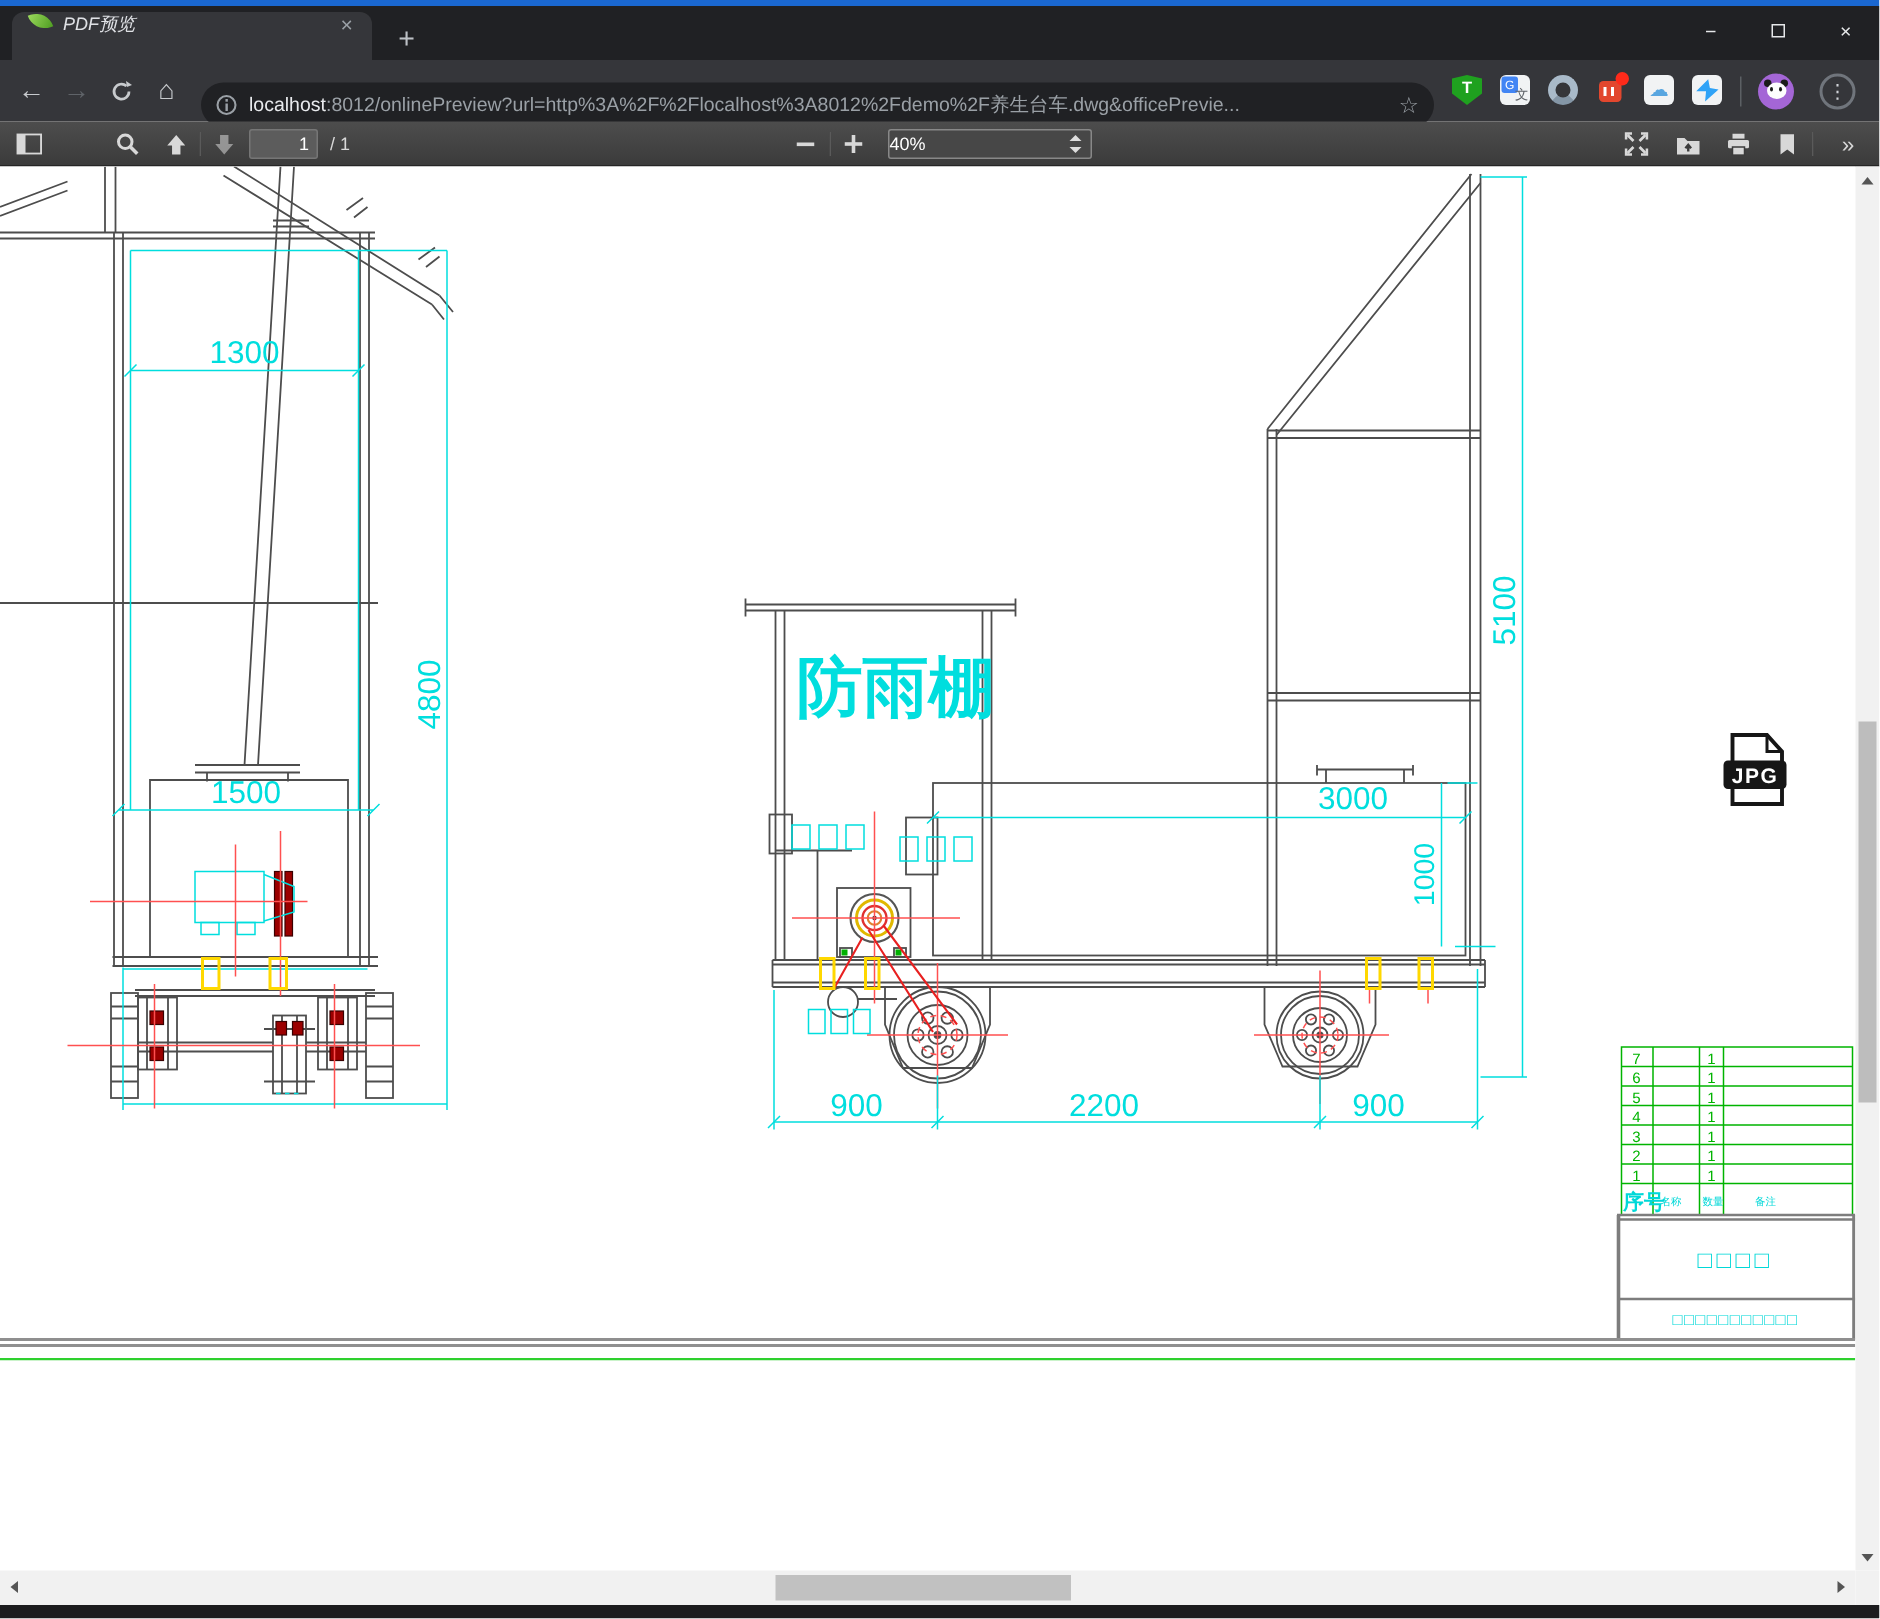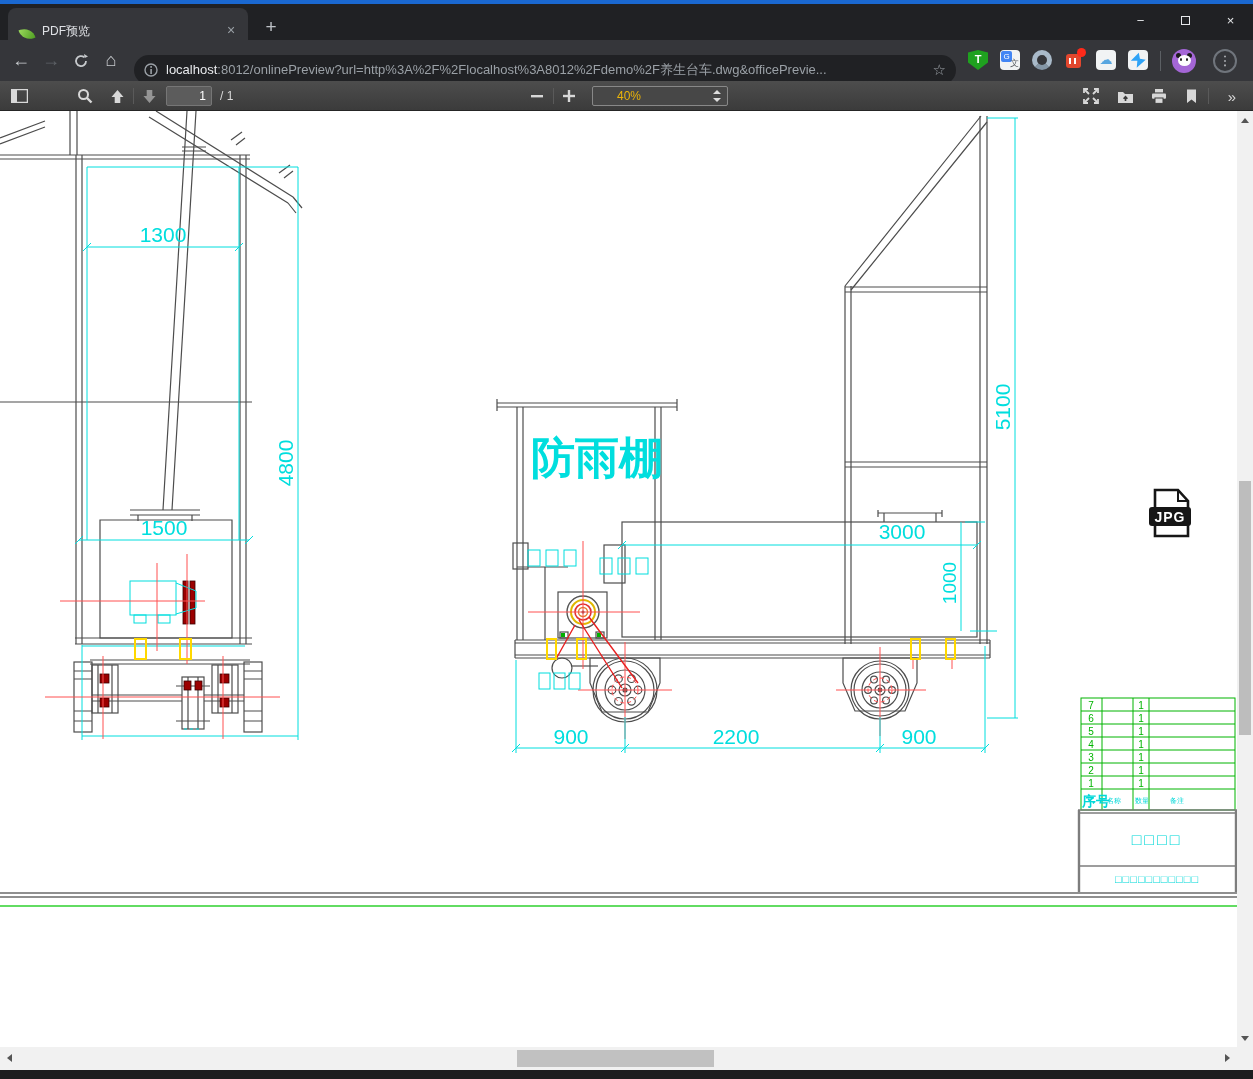--- a/index.html
+++ b/index.html
@@ -5,21 +5,21 @@
 <style>
   * { margin:0; padding:0; box-sizing:border-box; }
   html,body { width:1253px; height:1079px; overflow:hidden; background:#fff;
     font-family:"Liberation Sans", sans-serif; position:relative; }
   .abs { position:absolute; }
 
   
   #accent-line { left:0; top:0; width:1253px; height:4px; background:#1a68d1; }
   #titlebar { left:0; top:4px; width:1253px; height:36px; background:#202124; }
   #tab { left:8px; top:4px; width:240px; height:32px; background:#35363a;
-    border-radius:8px 8px 0 0; display:flex; align-items:flex-end; padding:0 8px; }
+    border-radius:8px 8px 0 0; display:flex; align-items:flex-start; padding:0 8px;font-style:italic; }
   .favicon { width:14px; height:12px; background:linear-gradient(135deg,#9bd95c,#4f9e22);
     border-radius:0 12px 0 12px; transform:rotate(-18deg); margin:0 8px 0 4px; flex:none; }
   #tab-title { color:#dfe1e5; font-size:12px; flex:1; white-space:nowrap; overflow:hidden; }
   #tab-close { color:#9aa0a6; font-size:14px; width:18px; height:18px; line-height:17px;
     text-align:center; border-radius:50%; flex:none; }
   #new-tab-btn { left:258px; top:10px; width:26px; height:26px; color:#bdc1c6; font-size:19px;
     text-align:center; line-height:25px; }
   #win-controls { right:0; top:2px; display:flex; }
   .win-btn { width:45px; height:28px; display:flex; align-items:center; justify-content:center;
     color:#e6e8ea; font-size:13px; }
@@ -71,22 +71,22 @@
     display:block; }
   .tbtn { position:absolute; top:3px; width:26px; height:24px; display:flex; align-items:center;
     justify-content:center; color:#d8d8d8; }
   .tdiv { position:absolute; top:7px; width:1px; height:16px; background:#2e2e2e;
     border-right:1px solid #5a5a5a; }
   #page-input { position:absolute; left:166px; top:5px; width:46px; height:20px; background:#5c5c5c;
     border:1px solid #767676; border-radius:2px; color:#fff; font-size:12px; text-align:right;
     padding-right:5px; font-family:"Liberation Sans",sans-serif; }
   #page-total { position:absolute; left:220px; top:8px; color:#d9d9d9; font-size:12px; }
   #zoom-select { position:absolute; left:592px; top:5px; width:136px; height:20px; background:#474747;
-    border:1px solid #888; border-radius:2px; color:#eab308; font-size:12px; line-height:18px;
-    padding-left:24px; }
+    border:1px solid #888; border-radius:2px; color:#ffffff; font-size:12px; line-height:18px;
+    padding-left:0; }
   .updown { position:absolute; right:6px; top:3px; width:8px; height:12px; }
   .updown:before { content:""; position:absolute; left:0; top:0; border:4px solid transparent;
     border-bottom-color:#ddd; border-top-width:0; }
   .updown:after { content:""; position:absolute; left:0; bottom:0; border:4px solid transparent;
     border-top-color:#ddd; border-bottom-width:0; }
   .more-glyph { font-size:15px; color:#d8d8d8; letter-spacing:-2px; }
 
   
   #content { left:0; top:111px; width:1237px; height:936px; background:#fff; overflow:hidden; }
   #vscroll { left:1237px; top:111px; width:16px; height:936px; background:#f1f1f1; }

